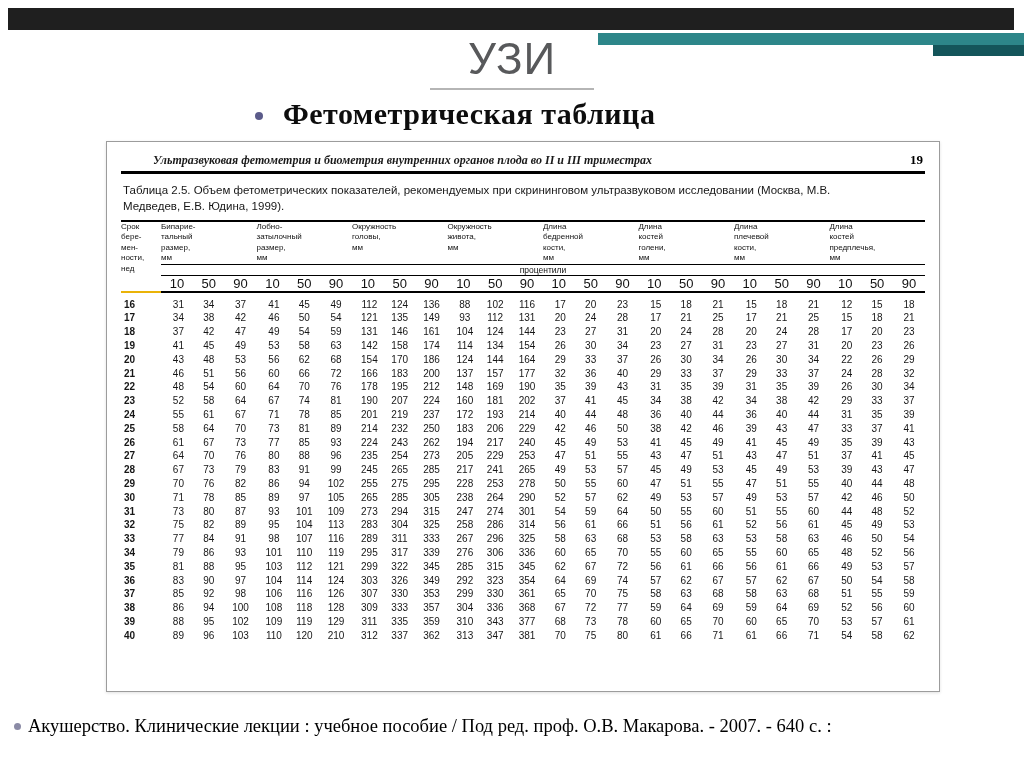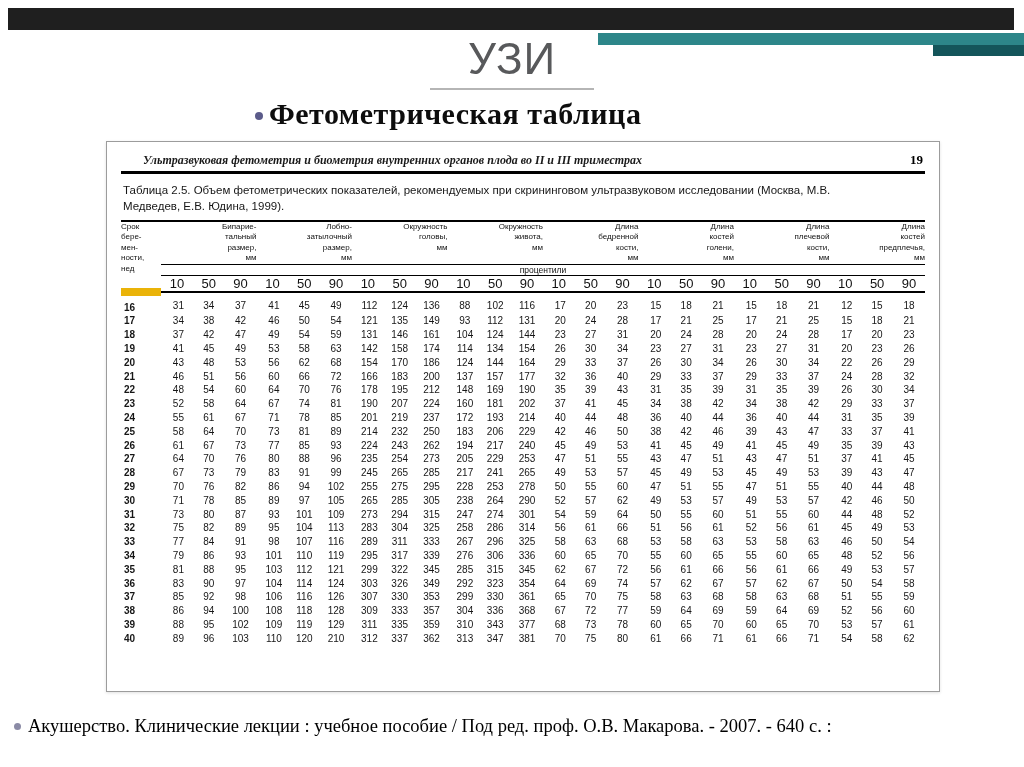--- a/index.html
+++ b/index.html
@@ -19,54 +19,54 @@
   .accent-bar-1{position:absolute;left:598px;right:0;top:33px;height:12px;background:var(--accent-teal);}
   .accent-bar-2{position:absolute;left:933px;right:0;top:45px;height:11px;background:var(--accent-teal-dark);}
 
   .page-title{
     position:absolute;top:34px;left:0;width:100%;text-align:center;margin:0;
     font-family:"Liberation Sans",sans-serif;font-weight:400;
     font-size:44px;color:#58595b;letter-spacing:1px;line-height:1.15;
   }
   .page-title .underlined{display:inline-block;padding:0 38px 3px;border-bottom:2px solid #b5b5b5;}
 
-  .subtitle-row{position:absolute;top:97px;left:255px;display:flex;align-items:center;gap:6px;}
+  .subtitle-row{position:absolute;top:97px;left:255px;display:flex;align-items:center;gap:20px;}
   .bullet-dot{width:8px;height:8px;border-radius:50%;background:var(--bullet);flex:0 0 auto;margin-top:4px;}
   .subtitle-text{
     font-family:"Liberation Serif",serif;font-weight:700;font-size:30px;color:#0d0d0d;letter-spacing:0.5px;
   }
 
   .scan{
     position:absolute;left:106px;top:141px;width:834px;height:551px;
     background:#fff;border:1px solid var(--scan-border);
     padding:10px 14px 0 14px;box-shadow:0 1px 3px rgba(0,0,0,0.12);
   }
   .scan-header{
     display:flex;justify-content:space-between;align-items:flex-end;
     border-bottom:3px solid #000;padding:0 2px 3px 2px;
   }
   .running-head{
     font-family:"Liberation Serif",serif;font-style:italic;font-weight:700;
-    font-size:12px;color:#1a1a1a;margin-left:20px;white-space:nowrap;
+    font-size:12px;color:#1a1a1a;margin-left:30px;white-space:nowrap;
   }
   .page-number{font-family:"Liberation Serif",serif;font-weight:700;font-size:13px;color:#000;}
   .scan-caption{
     margin:9px 2px 0 2px;font-size:11.5px;line-height:1.35;color:#161616;max-width:760px;
   }
   .scan-caption b{font-weight:400;}
 
   table.fetometry{width:100%;border-collapse:collapse;table-layout:fixed;margin-top:6px;}
   table.fetometry th,table.fetometry td{padding:0;margin:0;}
   th.week-h{
     font-size:8px;font-weight:400;text-align:left;vertical-align:top;
     white-space:pre-line;line-height:1.3;padding:3px 1px 2px 2px;
-    border-top:2.5px solid #000;border-bottom:8px solid #eab308;
+    border-top:2.5px solid #000;border-bottom:2px solid #eab308;
   }
   th.group-h{
-    font-size:8px;font-weight:400;text-align:right;vertical-align:top;
+    font-size:8px;font-weight:400;text-align:left;vertical-align:top;
     white-space:pre-line;line-height:1.3;padding:3px 1px 2px 4px;
     border-top:2.5px solid #000;border-bottom:1px solid #000;
   }
   th.pct-label{
     font-size:8.5px;font-weight:400;text-align:center;
     border-bottom:1px solid #000;padding:2px 0 2px 0;
   }
   th.pct-h{
     font-size:13px;font-weight:400;text-align:center;
     border-bottom:2px solid #000;padding:2px 0 3px 0;

